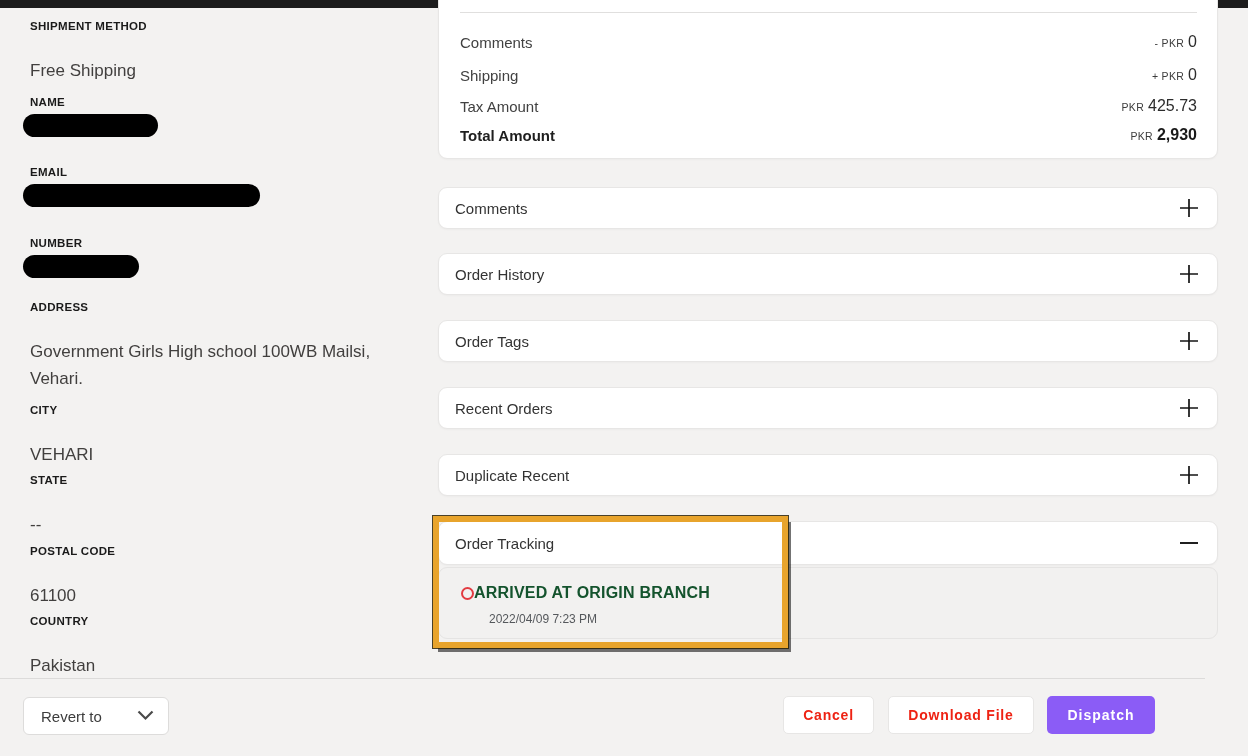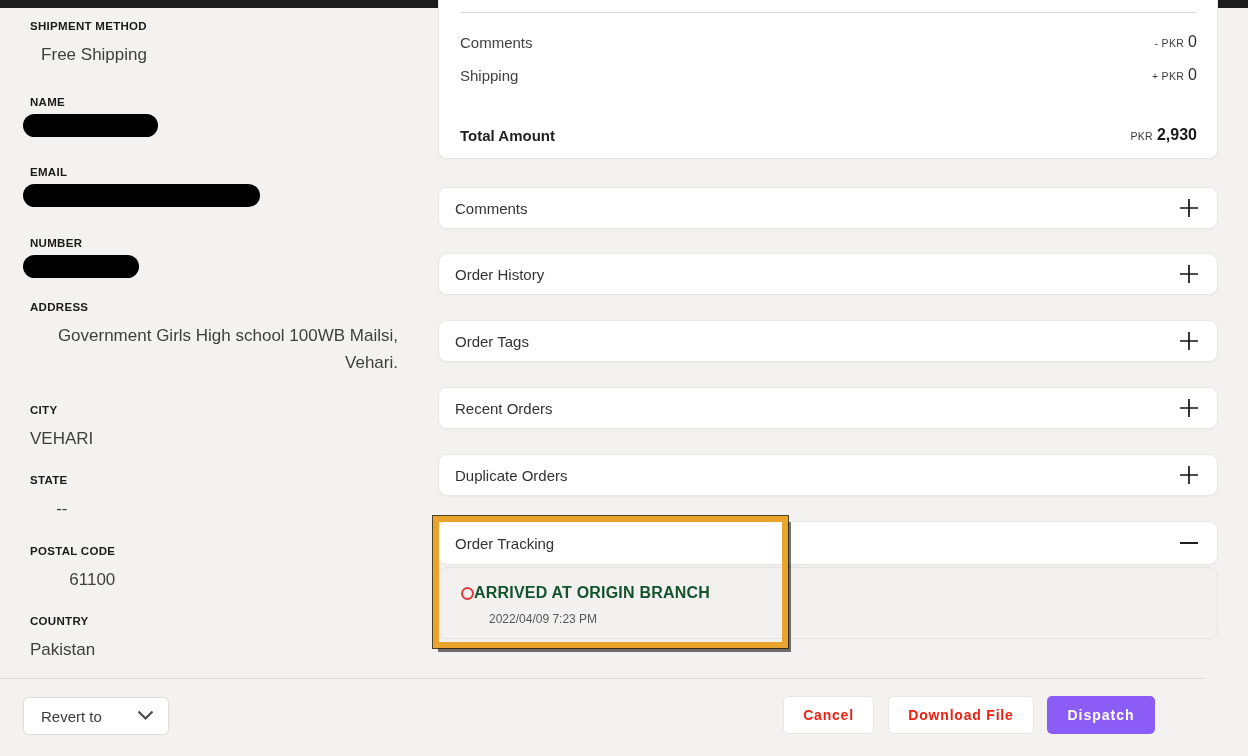--- a/index.html
+++ b/index.html
@@ -17,21 +17,21 @@
   }
 
   
   .left-col { position:absolute; left:30px; top:0; width:382px; }
   .field { position:absolute; left:0; }
   .field .lbl {
     font-size:11.5px; font-weight:bold; color:#1a1a1a;
     letter-spacing:.3px; text-transform:uppercase;
   }
   .field .val {
-    margin-top:9px; font-size:17px; color:#413f3e; line-height:27px;text-align:right;
+    margin-top:25px; font-size:17px; color:#413f3e; line-height:27px;
   }
   .redact {
     margin-top:6px; margin-left:-7px; height:23px;
     background:#000; border-radius:12px;
   }
   .redact.name  { width:135px; }
   .redact.email { width:237px; }
   .redact.number{ width:116px; }
 
   
@@ -178,20 +178,24 @@
     <div class="summary-divider"></div>
 
     <div class="srow r1">
       <span class="sl">Comments</span>
       <span><span class="cur">- PKR</span><span class="amt">0</span></span>
     </div>
     <div class="srow r2">
       <span class="sl">Shipping</span>
       <span><span class="cur">+ PKR</span><span class="amt">0</span></span>
     </div>
+    <div class="srow r3">
+      <span class="sl">Tax Amount</span>
+      <span><span class="cur">PKR</span><span class="amt">425.73</span></span>
+    </div>
     <div class="srow r4 total">
       <span class="sl">Total Amount</span>
       <span><span class="cur">PKR</span><span class="amt">2,930</span></span>
     </div>
   </div>
 
   <div class="card acc" style="top:187px;">
     <span class="t">Comments</span>
     <span class="icon-pm">
       <svg width="20" height="20" viewBox="0 0 20 20">
@@ -221,21 +225,21 @@
   <div class="card acc" style="top:387px;">
     <span class="t">Recent Orders</span>
     <span class="icon-pm">
       <svg width="20" height="20" viewBox="0 0 20 20">
           <path d="M10 1v18M1 10h18" stroke="#141414" stroke-width="1.7"></path>
         </svg>
     </span>
   </div>
 
   <div class="card acc" style="top:454px;">
-    <span class="t">Duplicate Orders</span>
+    <span class="t">Duplicate Recent</span>
     <span class="icon-pm">
       <svg width="20" height="20" viewBox="0 0 20 20">
           <path d="M10 1v18M1 10h18" stroke="#141414" stroke-width="1.7"></path>
         </svg>
     </span>
   </div>
 
   <div class="card acc" style="top:521px; height:44px;">
     <span class="t">Order Tracking</span>
     <span class="icon-pm">

